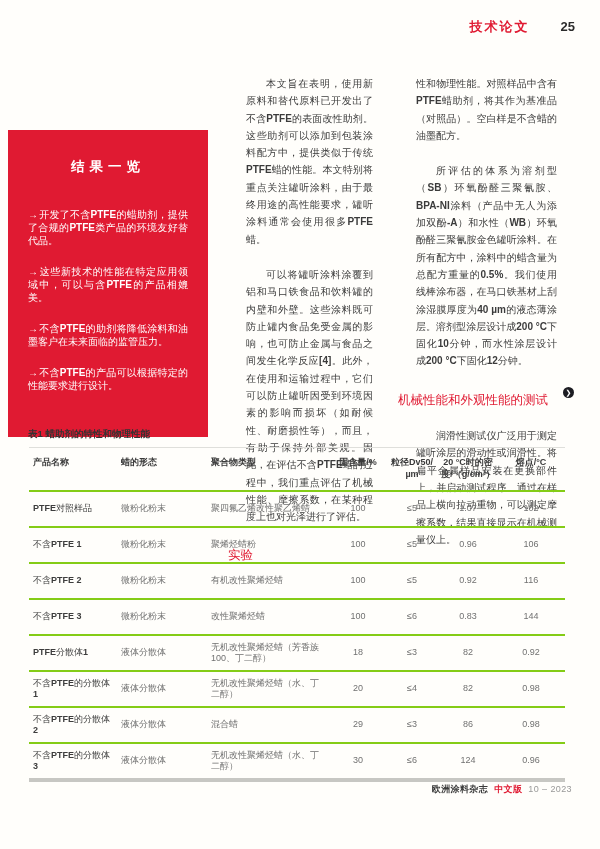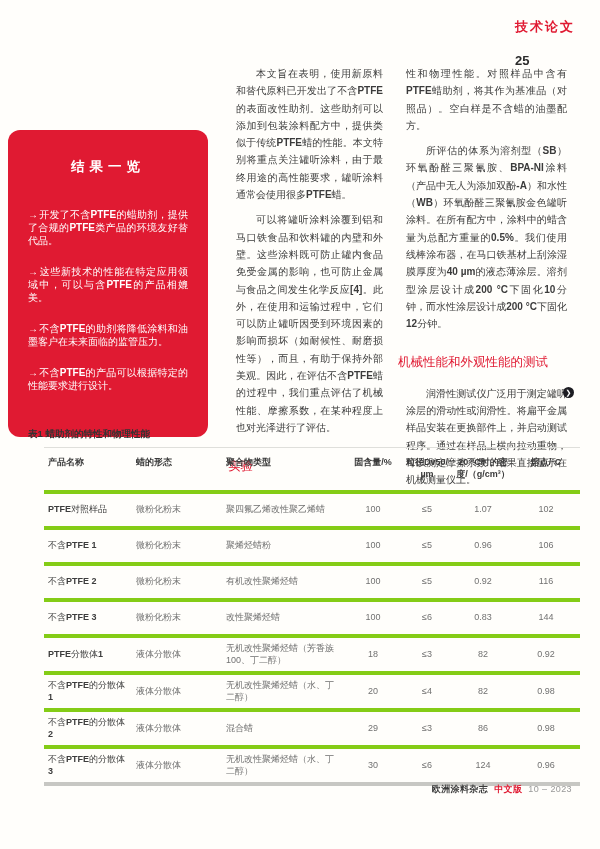--- a/index.html
+++ b/index.html
@@ -4,50 +4,50 @@
 <style>
   html,body{margin:0;padding:0;background:#e9e9e9;}
   .page{
     position:relative; width:600px; height:849px; margin:0 auto;
     background:#fffefb; overflow:hidden;
     font-family:"Liberation Sans","DejaVu Sans",sans-serif;
     color:#3b3b3b;
   }
   b{font-weight:bold;}
   
-  .header{position:absolute; top:18px; right:25px; display:flex; align-items:baseline; gap:17px;flex-direction:column;}
+  .header{position:absolute; top:18px; right:25px; display:flex; align-items:baseline; gap:31px;}
   .header .section{color:var(--red); font-size:13px; font-weight:bold; letter-spacing:2px;}
   .header .pageno{color:#2b2b2b; font-size:13px; font-weight:bold;text-align:right;}
   
   .results{
     position:absolute; left:8px; top:130px; width:200px; height:307px;
-    background:var(--red); color:#fff; box-sizing:border-box; padding:28px 20px 0 20px;border-radius:12px;
+    background:var(--red); color:#fff; box-sizing:border-box; padding:28px 20px 0 20px;
   }
   .results-title{text-align:center; font-size:13.5px; font-weight:bold; letter-spacing:5px; margin-bottom:32px;}
   .bullet{font-size:10px; line-height:13px; margin-bottom:18px; text-align:justify;}
   .bullet .arr{margin-right:1px;}
   
   .col{position:absolute; top:57px; font-size:10px; line-height:17.3px; text-align:justify;}
   .col-mid{left:228px; width:163px;}
   .col-right{left:398px; width:177px;}
-  .col p{margin:8px;}
+  .col p{margin:18px;}
   .col p.indent{text-indent:2em;}
   .red-heading{color:var(--red); font-size:12.5px; font-weight:normal; margin:22px 0 13px 0; text-align:left;}
   .continue{
     position:absolute; right:1px; top:330px; width:11px; height:11px; border-radius:50%;
     background:#1c1c22; color:#fff; font-size:7px; line-height:11px; text-align:center;
     display:inline-block;
   }
   
   .table-wrap{position:absolute; left:28px; top:428px; width:544px;}
   .table-title{font-size:9.5px; font-weight:bold; color:#333; margin:0 0 6px 0;}
-  .table{margin-left:16px; width:536px; border-top:1px solid #dfdfdb;}
+  .table{margin-left:1px; width:536px; border-top:1px solid #dfdfdb;}
   .trow{display:grid; grid-template-columns:92px 90px 120px 54px 54px 58px 68px; align-items:center;}
   .thead{font-weight:bold; color:#3a3a3a; font-size:9px; line-height:12px; padding:8px 0 10px 0; align-items:start;}
-  .tbody .trow{border-top:4px solid #84cc16; min-height:36px; padding:5px 0; box-sizing:border-box;
+  .tbody .trow{border-top:2px solid #84cc16; min-height:36px; padding:5px 0; box-sizing:border-box;
     color:#717171; font-size:9px; line-height:11.5px;}
   .tbody{border-bottom:4px solid #c7c7c3;}
   .tc{padding-right:6px; box-sizing:border-box;}
   .c0{padding-left:4px; color:#3d3d3d;}
   .thead .c0{padding-left:4px;}
   .c3,.c4,.c5,.c6{text-align:center; padding-right:0;}
   
   .footer{position:absolute; top:783px; right:28px; font-size:9px; letter-spacing:.4px; color:#999; display:flex; gap:6px; align-items:baseline;}
   .f-journal{color:#3a3a3a; font-weight:bold;}
   .f-edition{color:var(--red); font-weight:bold;}

